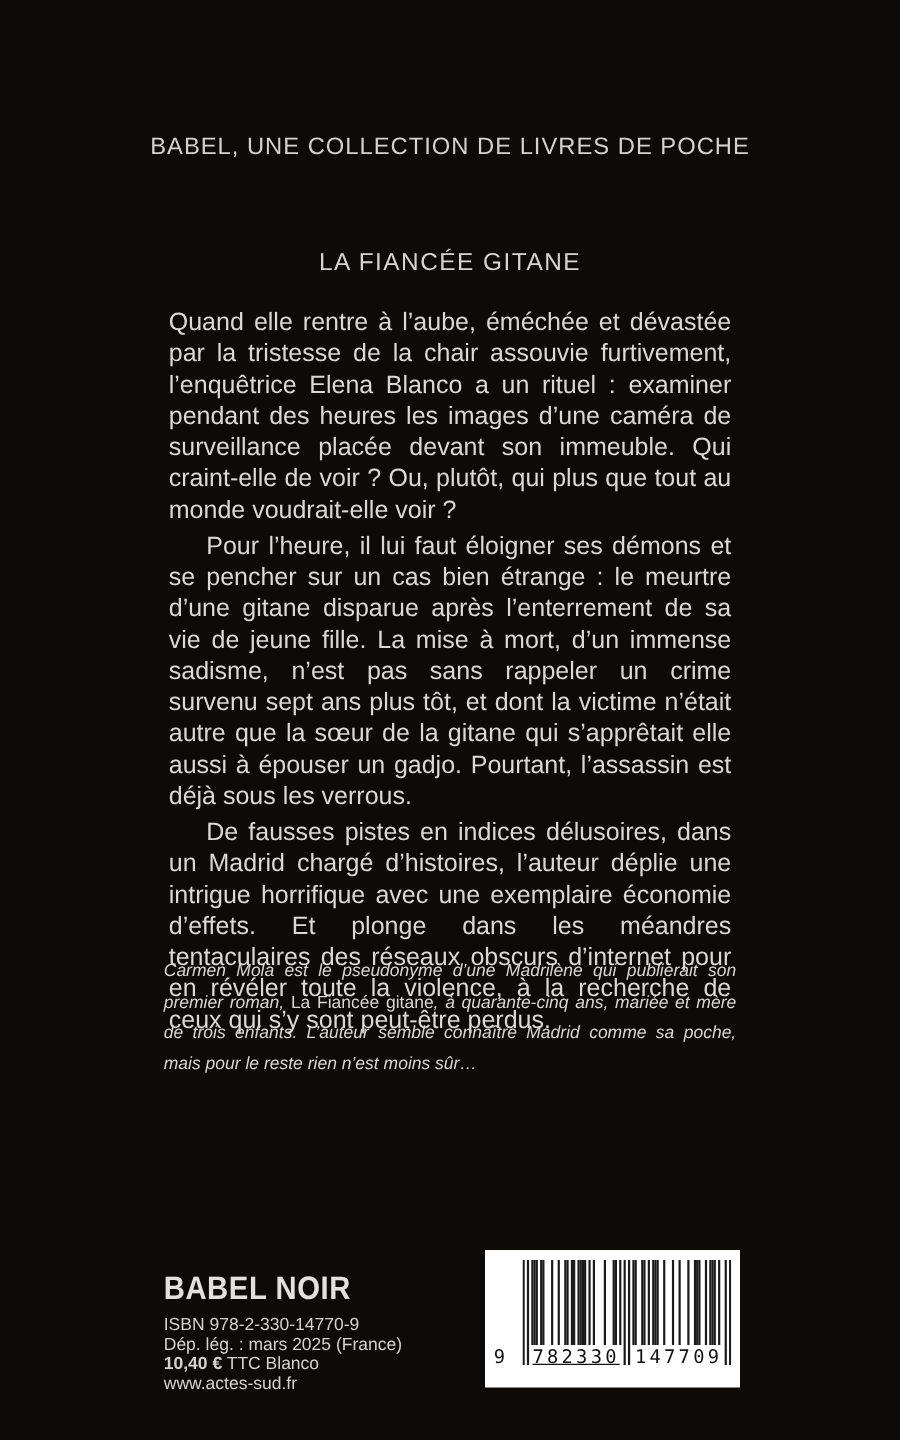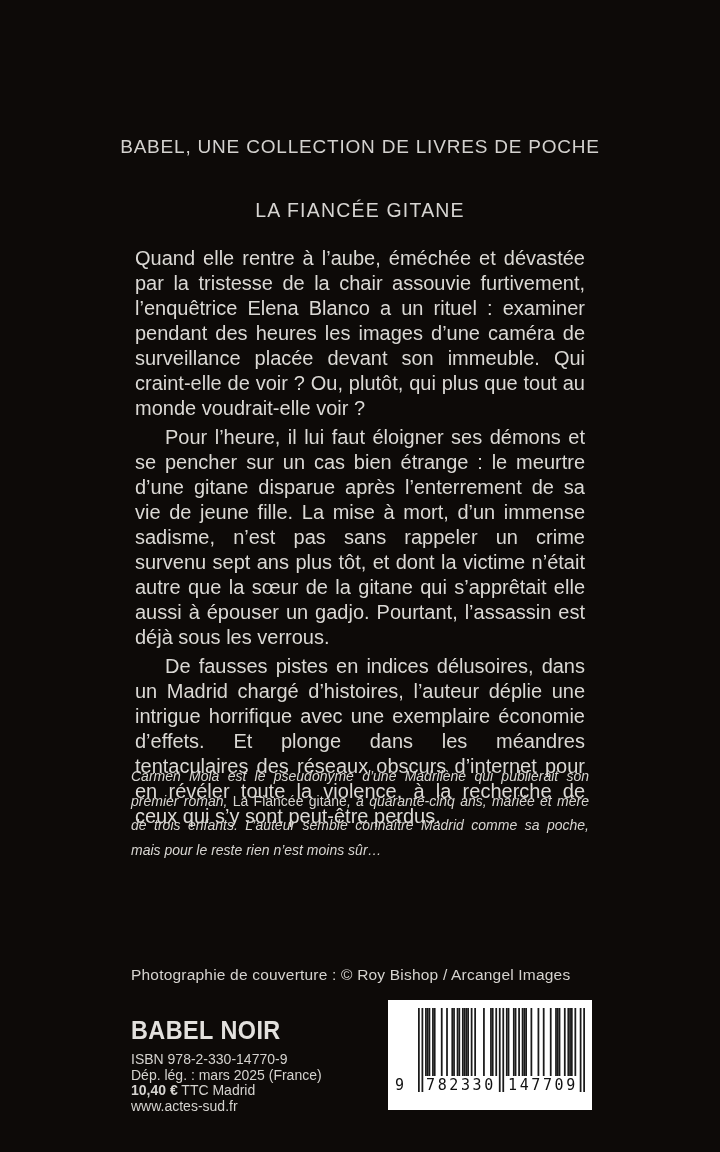--- a/index.html
+++ b/index.html
@@ -9,21 +9,21 @@
     font-family: "Liberation Sans", sans-serif;
     overflow: hidden;
   }
   .cover {
     position: relative;
     width: 720px; height: 1152px;
     background: #0d0a08;
     color: #d9d7d3;
   }
   .collection-line {
-    position: absolute; top: 136px; left: 0; width: 720px;
+    position: absolute; top: 107px; left: 0; width: 720px;
     text-align: center;
     font-size: 19px; letter-spacing: 0.8px;
     color: #d4d2cf;
   }
   .book-title {
     position: absolute; top: 199px; left: 0; width: 720px;
     text-align: center;
     font-size: 19.5px; letter-spacing: 1.2px;
     color: #d7d5d2;
   }
@@ -74,48 +74,47 @@
   }
   .barcode-box svg rect { fill: #1a1a1a; }
   .bc-digit {
     position: absolute; top: 76px;
     font-family: "DejaVu Sans Mono", monospace;
     font-size: 15px; color: #111;
     letter-spacing: 2.6px;
     white-space: nowrap;
   }
   .bc-first { left: 7px; }
-  .bc-left  { left: 38px; }
+  .bc-left  { left: 38px; text-decoration: underline; }
   .bc-right { left: 120px; text-align: center; }
 </style>
 </head>
 <body>
 
 <div class="cover">
 
   <div class="collection-line">BABEL, UNE COLLECTION DE LIVRES DE POCHE</div>
 
   <div class="book-title">LA FIANCÉE GITANE</div>
 
   <div class="synopsis">
     <p>Quand elle rentre à l’aube, éméchée et dévastée par la tristesse de la chair assouvie furtivement, l’enquêtrice Elena Blanco a un rituel : examiner pendant des heures les images d’une caméra de surveillance placée devant son immeuble. Qui craint-elle de voir ? Ou, plutôt, qui plus que tout au monde voudrait-elle voir ?</p>
     <p class="indent">Pour l’heure, il lui faut éloigner ses démons et se pencher sur un cas bien étrange : le meurtre d’une gitane disparue après l’enterrement de sa vie de jeune fille. La mise à mort, d’un immense sadisme, n’est pas sans rappeler un crime survenu sept ans plus tôt, et dont la victime n’était autre que la sœur de la gitane qui s’apprêtait elle aussi à épouser un gadjo. Pourtant, l’assassin est déjà sous les verrous.</p>
     <p class="indent">De fausses pistes en indices délusoires, dans un Madrid chargé d’histoires, l’auteur déplie une intrigue horrifique avec une exemplaire économie d’effets. Et plonge dans les méandres tentaculaires des réseaux obscurs d’internet pour en révéler toute la violence, à la recherche de ceux qui s’y sont peut-être perdus.</p>
   </div>
 
   <div class="author-note"><span>Carmen Mola est le pseudonyme d’une Madrilène qui publierait son premier roman, </span><span class="roman">La Fiancée gitane</span><span>, à quarante-cinq ans, mariée et mère de trois enfants. L’auteur semble connaître Madrid comme sa poche, mais pour le reste rien n’est moins sûr…</span></div>
 
-  <div class="photo-credit">Photographie de couverture : © Roy Bishop / Arcangel Images</div>
 
   <div class="imprint-name">BABEL NOIR</div>
 
   <div class="imprint-details">
     <div>ISBN 978-2-330-14770-9</div>
     <div>Dép. lég. : mars 2025 (France)</div>
-    <div><span class="price-bold">10,40 €</span><span> TTC Madrid</span></div>
+    <div><span class="price-bold">10,40 €</span><span> TTC Blanco</span></div>
     <div>www.actes-sud.fr</div>
   </div>
 
   <div class="barcode-box">
     <svg id="barcode-svg" preserveAspectRatio="none" viewBox="0 0 166.25 92">
         <rect x="0.00" y="0" width="1.75" height="84"></rect>
         <rect x="3.50" y="0" width="1.75" height="84"></rect>
         <rect x="7.00" y="0" width="1.75" height="68"></rect>
         <rect x="8.75" y="0" width="1.75" height="68"></rect>
         <rect x="10.50" y="0" width="1.75" height="68"></rect>

